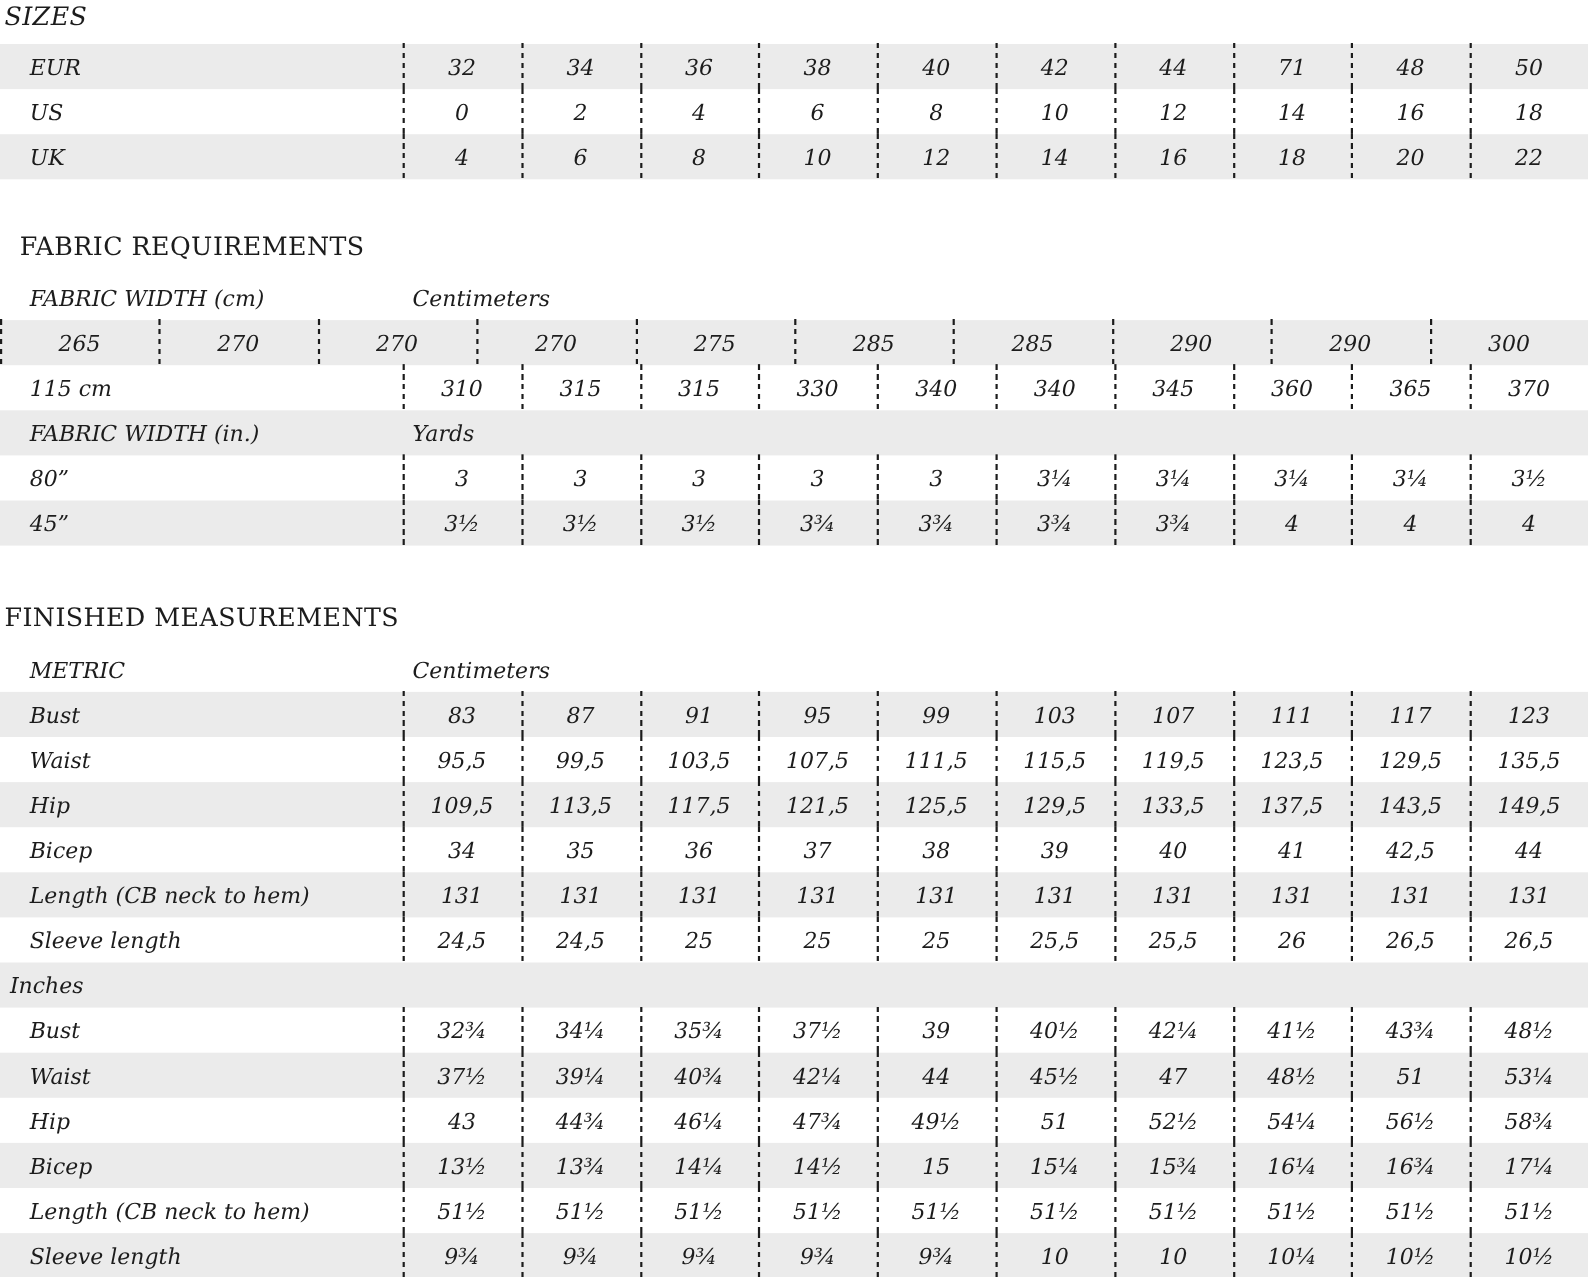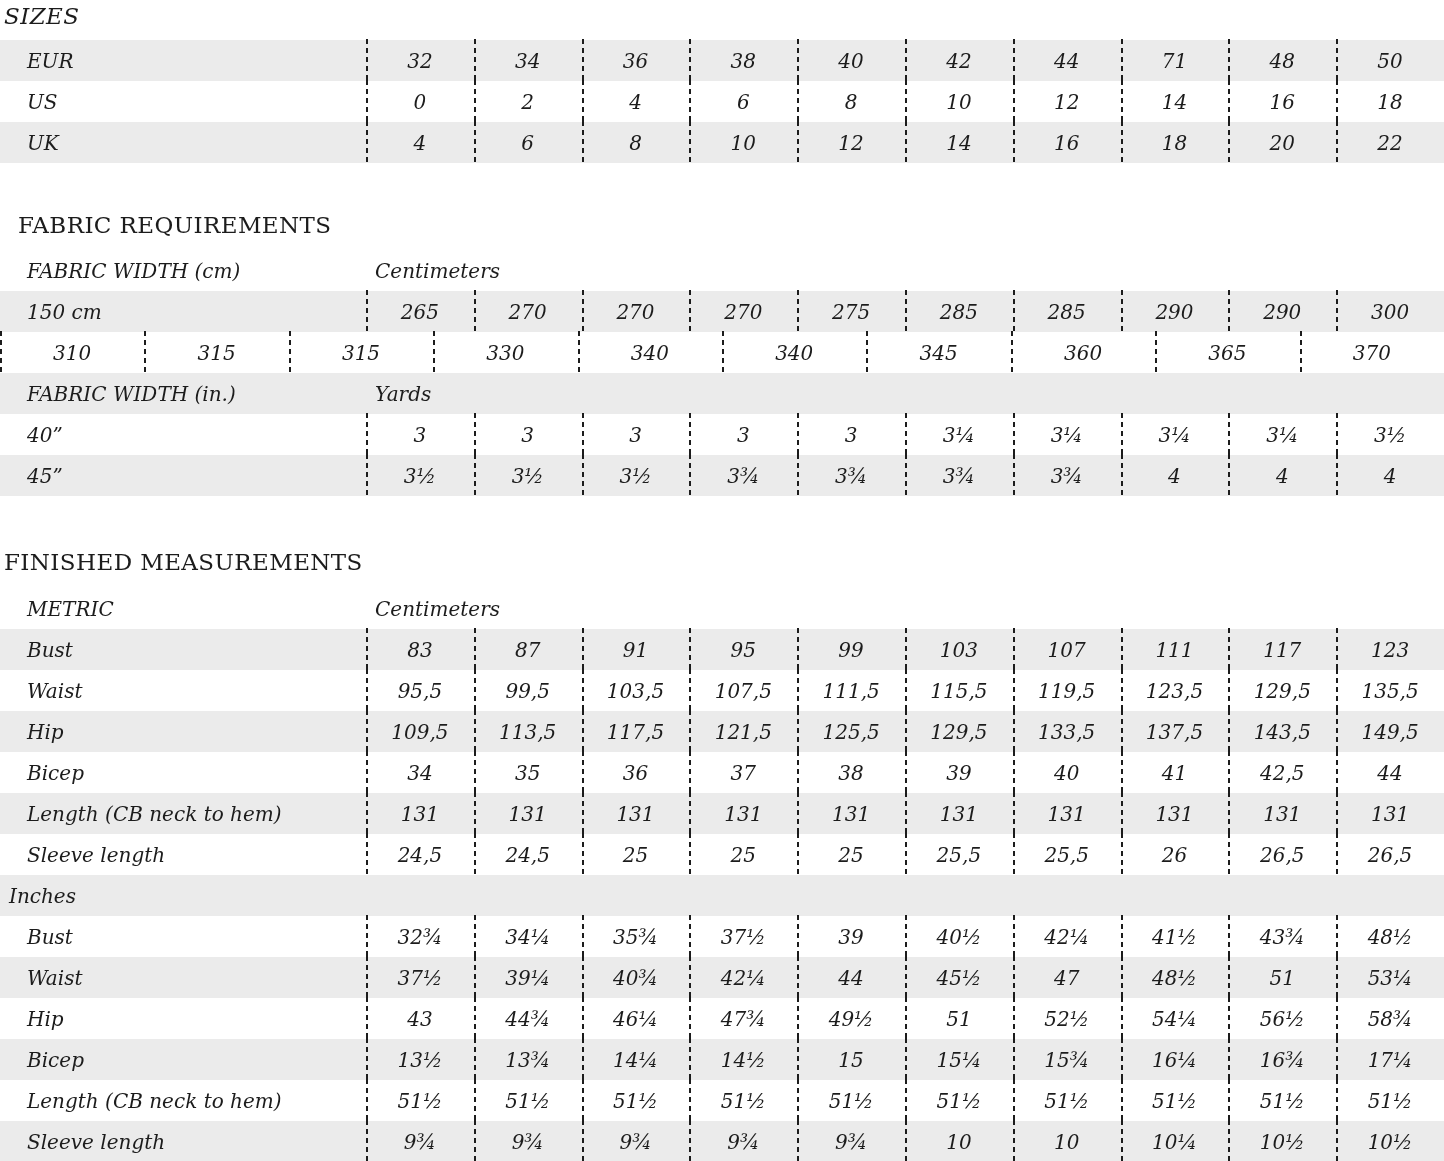--- a/index.html
+++ b/index.html
@@ -122,50 +122,50 @@
       </div>
     </div>
     <div id="sec-fabric">
       <div class="section-heading">FABRIC REQUIREMENTS</div>
       <div class="tbl">
         <div class="row">
           <div class="label">FABRIC WIDTH (cm)</div>
           <div class="unit">Centimeters</div>
         </div>
         <div class="row shaded">
-          <div class="label">150 cm</div>
           <div class="cell">265</div>
           <div class="cell">270</div>
           <div class="cell">270</div>
           <div class="cell">270</div>
           <div class="cell">275</div>
           <div class="cell">285</div>
           <div class="cell">285</div>
           <div class="cell">290</div>
           <div class="cell">290</div>
           <div class="cell">300</div>
         </div>
         <div class="row">
+          <div class="label">115 cm</div>
           <div class="cell">310</div>
           <div class="cell">315</div>
           <div class="cell">315</div>
           <div class="cell">330</div>
           <div class="cell">340</div>
           <div class="cell">340</div>
           <div class="cell">345</div>
           <div class="cell">360</div>
           <div class="cell">365</div>
           <div class="cell">370</div>
         </div>
         <div class="row shaded">
           <div class="label">FABRIC WIDTH (in.)</div>
           <div class="unit">Yards</div>
         </div>
         <div class="row">
-          <div class="label">40”</div>
+          <div class="label">80”</div>
           <div class="cell">3</div>
           <div class="cell">3</div>
           <div class="cell">3</div>
           <div class="cell">3</div>
           <div class="cell">3</div>
           <div class="cell">3¼</div>
           <div class="cell">3¼</div>
           <div class="cell">3¼</div>
           <div class="cell">3¼</div>
           <div class="cell">3½</div>

